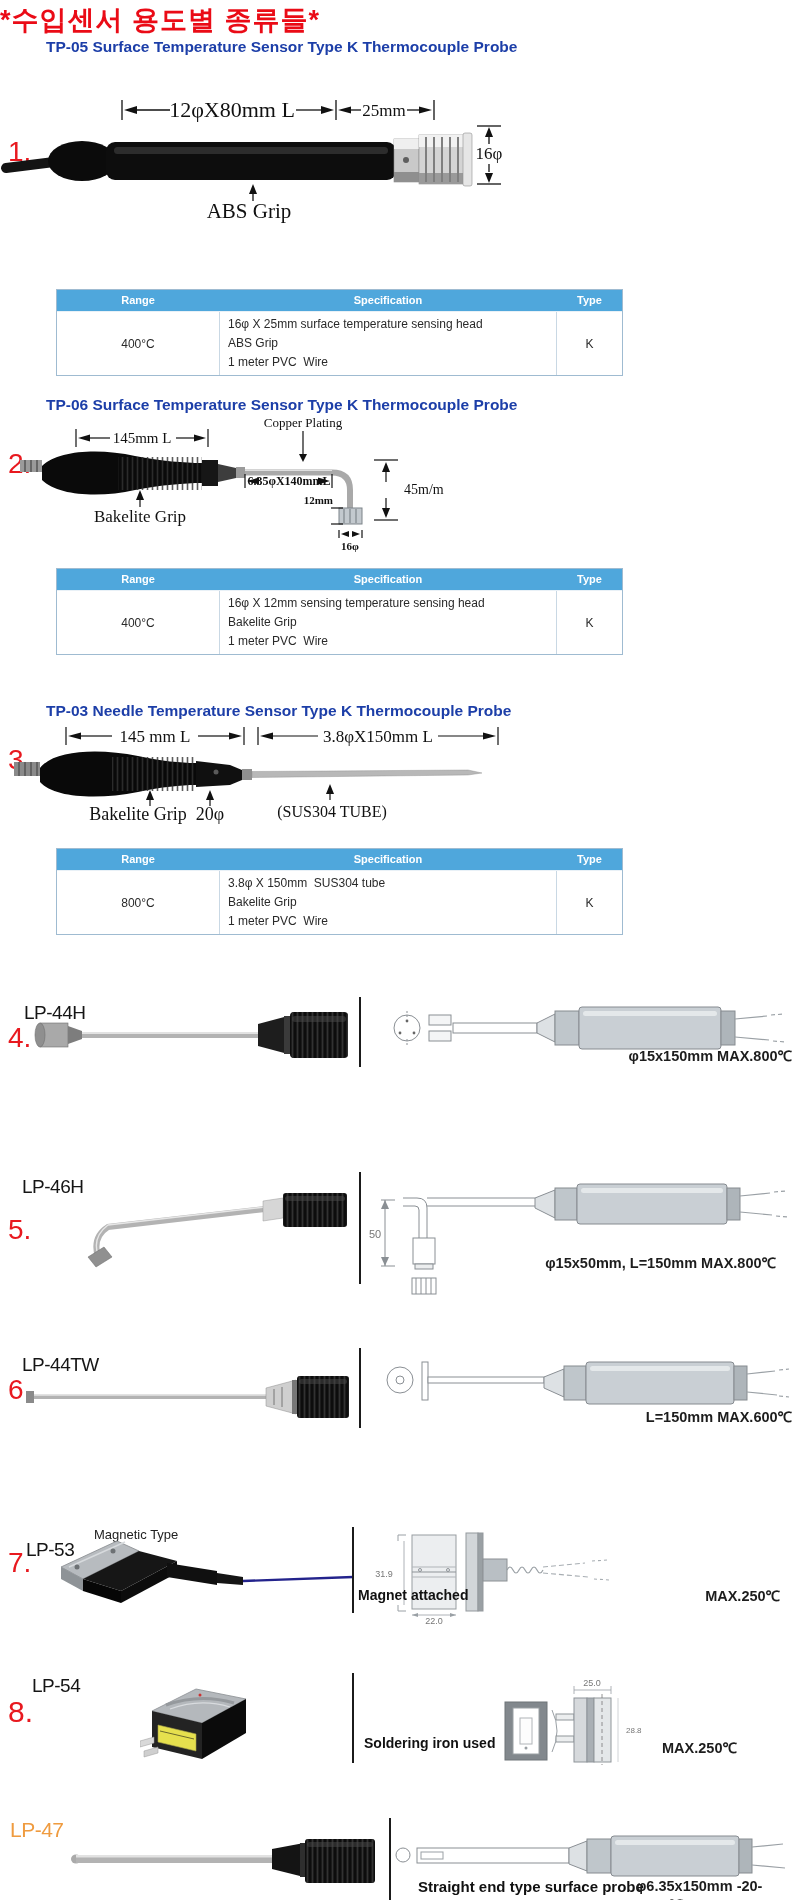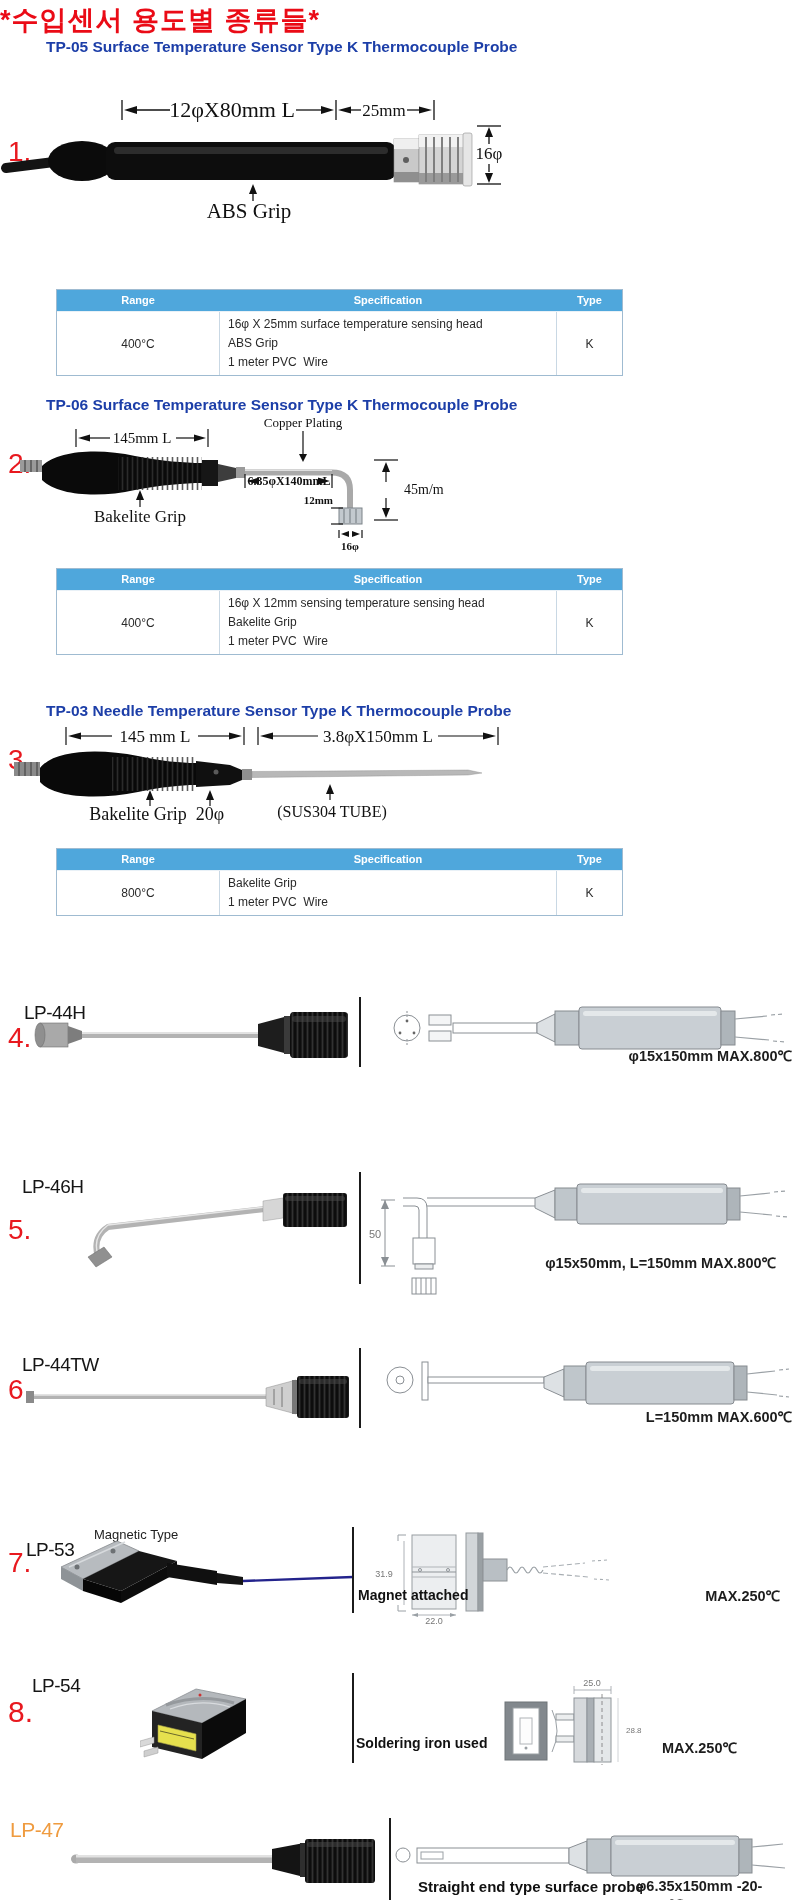--- a/index.html
+++ b/index.html
@@ -242,20 +242,21 @@
 
   <div class="tbl" style="top:848px">
     <div class="tbl-head">
       <div class="th th1">Range</div>
       <div class="th th2">Specification</div>
       <div class="th th3">Type</div>
     </div>
     <div class="tbl-body">
       <div class="td1">800°C</div>
       <div class="td2">
+        <div>3.8φ X 150mm  SUS304 tube</div>
         <div>Bakelite Grip</div>
         <div>1 meter PVC  Wire</div>
       </div>
       <div class="td3">K</div>
     </div>
   </div>
 
   <div class="row" style="top:990px;height:90px">
     <div class="model" style="left:24px;top:12px">LP-44H</div>
     <div class="rednum" style="left:8px;top:32px">4.</div>
@@ -463,21 +464,21 @@
       <rect x="127" y="18" width="7" height="64" fill="#a9afb4" stroke="#8e9499"></rect>
       <rect x="134" y="18" width="17" height="64" fill="#e4e7e9" stroke="#90969a"></rect>
       <line x1="142" y1="14" x2="142" y2="86" stroke="#777" stroke-width="0.8" stroke-dasharray="4 3"></line>
       <line x1="114" y1="10" x2="151" y2="10" stroke="#9aa0a5" stroke-width="0.8"></line>
       <line x1="114" y1="6" x2="114" y2="14" stroke="#9aa0a5" stroke-width="0.8"></line>
       <line x1="151" y1="6" x2="151" y2="14" stroke="#9aa0a5" stroke-width="0.8"></line>
       <text class="dimnum" x="132" y="6" font-size="9" text-anchor="middle">25.0</text>
       <line x1="158" y1="18" x2="158" y2="82" stroke="#c4c8cb" stroke-width="0.8"></line>
       <text class="dimnum" x="166" y="53" font-size="8" fill="#b5b8bb">28.8</text>
     </svg>
-    <div class="caption" style="left:356px;top:70px">Soldering iron used</div>
+    <div class="caption" style="left:364px;top:70px">Soldering iron used</div>
     <div class="spec-text" style="left:662px;top:72px;width:120px;text-align:left">MAX.250℃</div>
   </div>
 
   <div class="row" style="top:1810px;height:90px">
     <div class="model" style="left:10px;top:8px;font-size:21px;color:#ef9b3f">LP-47</div>
     <svg class="abs" style="left:60px;top:25px" width="320" height="55" viewBox="0 0 320 55">
       <defs>
           <pattern id="kn9" width="5" height="10" patternUnits="userSpaceOnUse">
         <line x1="2.5" y1="0" x2="2.5" y2="10" stroke="#383838" stroke-width="1.8"></line>
           </pattern>

